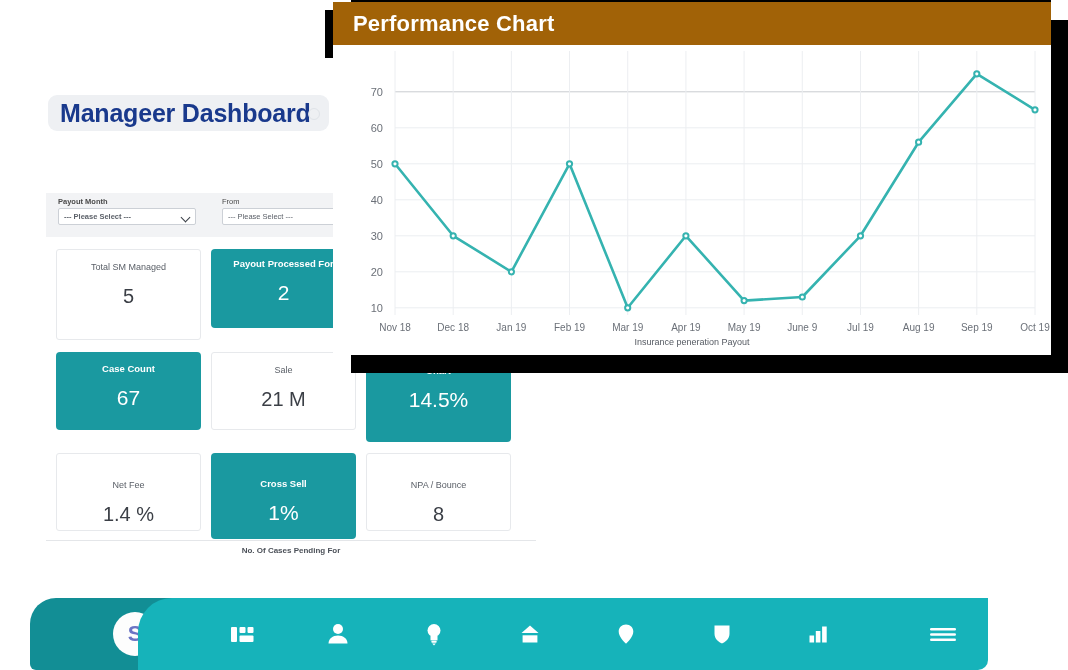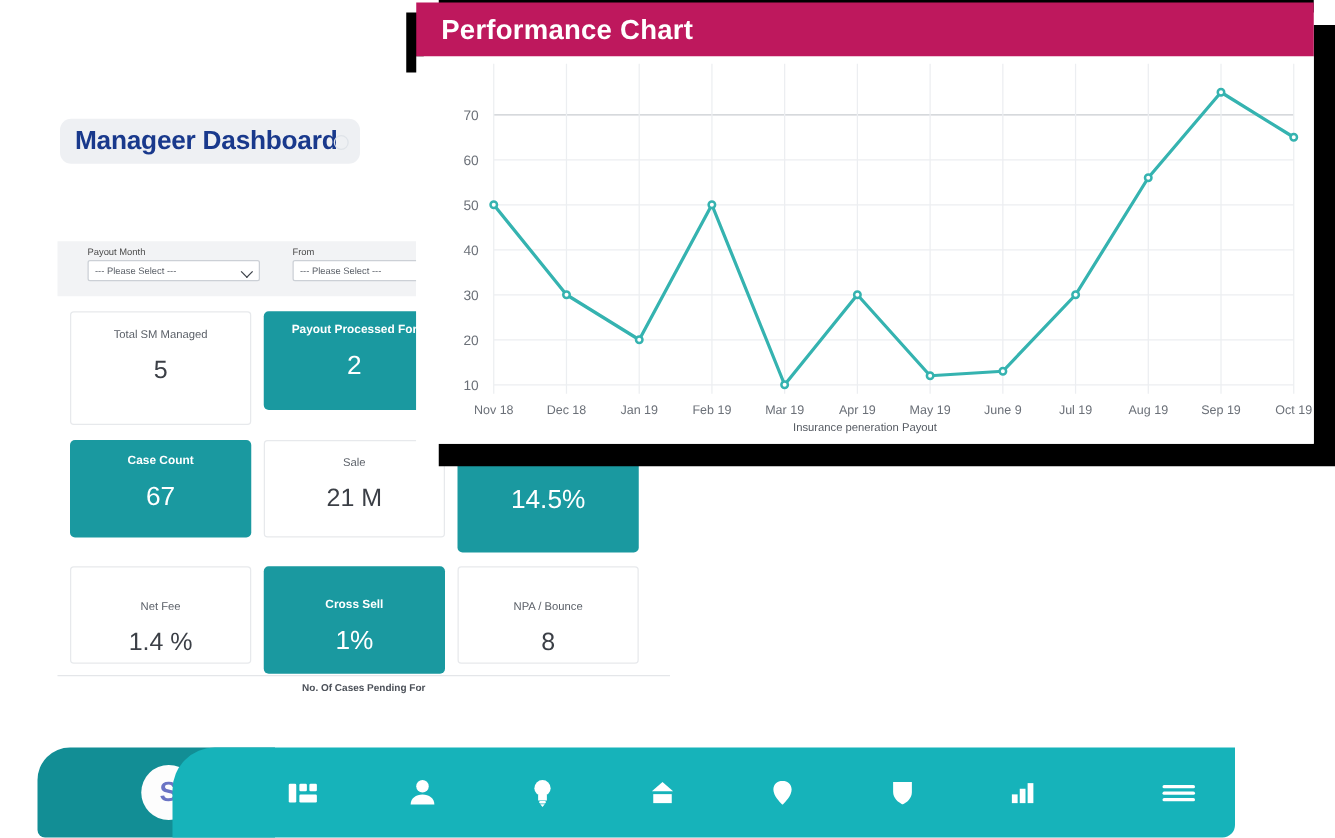--- a/index.html
+++ b/index.html
@@ -31,21 +31,21 @@
     left: 48px;
     top: 95px;
     height: 36px;
     padding: 0 18px 0 12px;
     display: flex;
     align-items: center;
     background: #eef0f3;
     border-radius: 9px;
   }
   #page-title-badge .title-text {
-    font-size: 21px;
+    font-size: 25px;
     font-weight: bold;
     color: #19398c;
     letter-spacing: -0.2px;
     white-space: nowrap;
   }
   #page-title-badge .title-dot {
     position: absolute;
     right: 9px;
     top: 13px;
     width: 10px;
@@ -64,21 +64,21 @@
     background: #f2f3f5;
     display: flex;
     align-items: flex-start;
     padding-top: 4px;
     box-sizing: border-box;
   }
   .filter-group {
     margin-left: 26px;
     width: 138px;
   }
-  .filter-group:first-child { margin-left: 24px; }
+  .filter-group:first-child { margin-left: 12px; font-weight: bold; }
   .filter-label {
     font-size: 7.5px;
     color: #4a4a4a;
     margin-bottom: 2px;
     line-height: 9px;
   }
   .filter-select {
     position: relative;
     height: 17px;
     background: #ffffff;
@@ -208,21 +208,21 @@
     position: absolute;
     left: -8px;
     top: 8px;
     width: 14px;
     height: 48px;
     background: #000000;
   }
   #chart-header {
     position: relative;
     height: 43px;
-    background: #be185d;
+    background: #a16207;
     display: flex;
     align-items: center;
     padding-left: 20px;
     box-sizing: border-box;
     z-index: 2;
   }
   #chart-header .chart-title {
     color: #ffffff;
     font-size: 22px;
     font-weight: bold;

